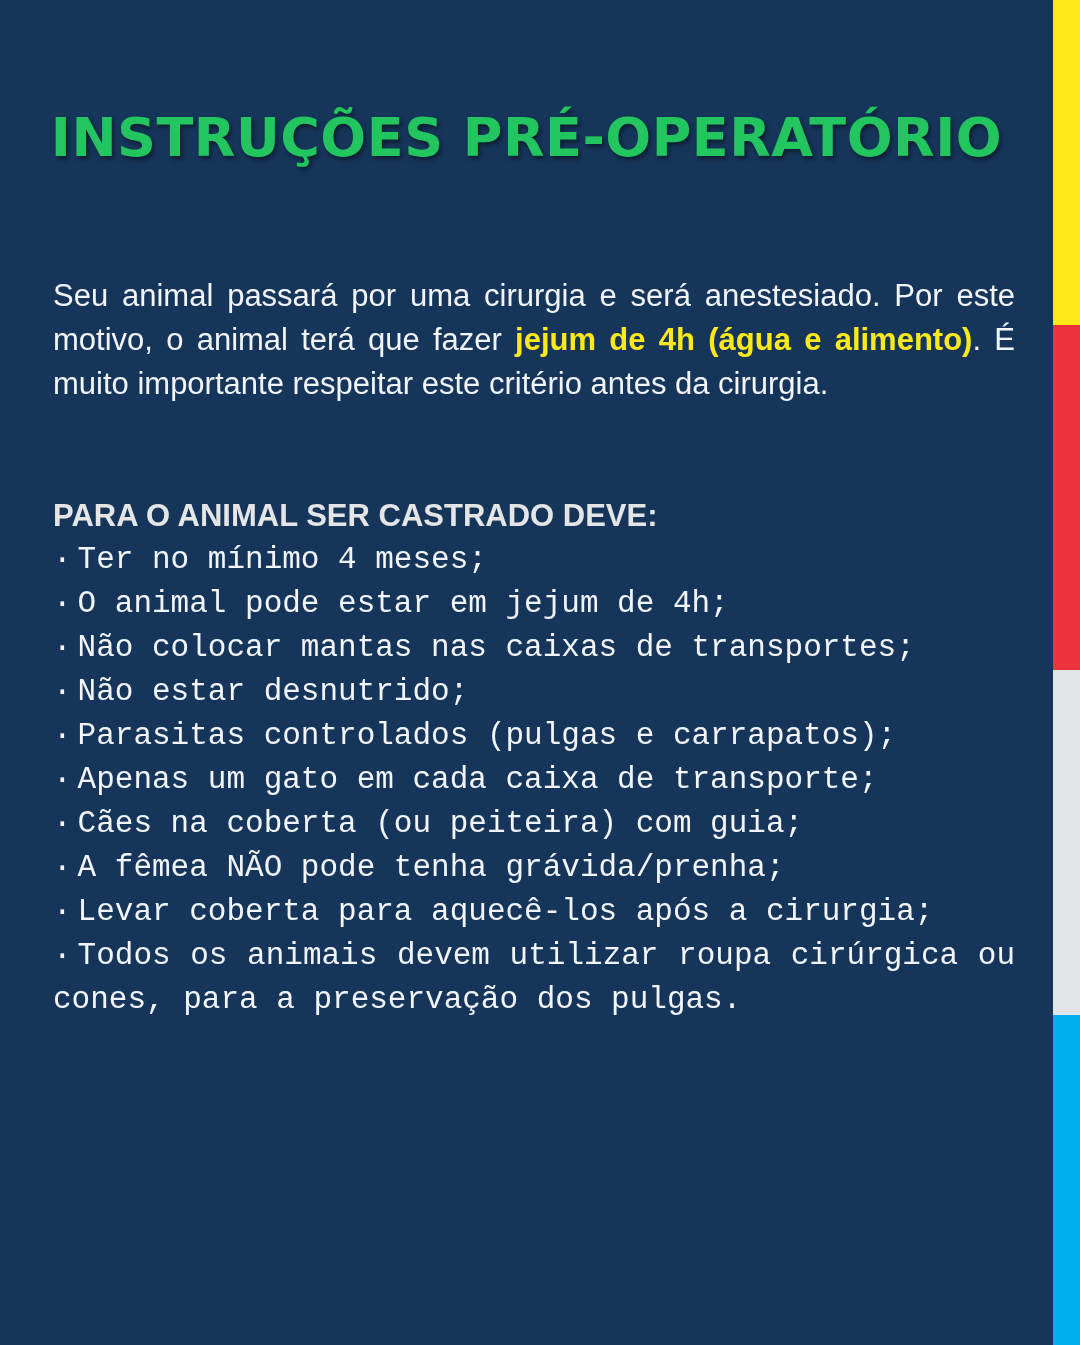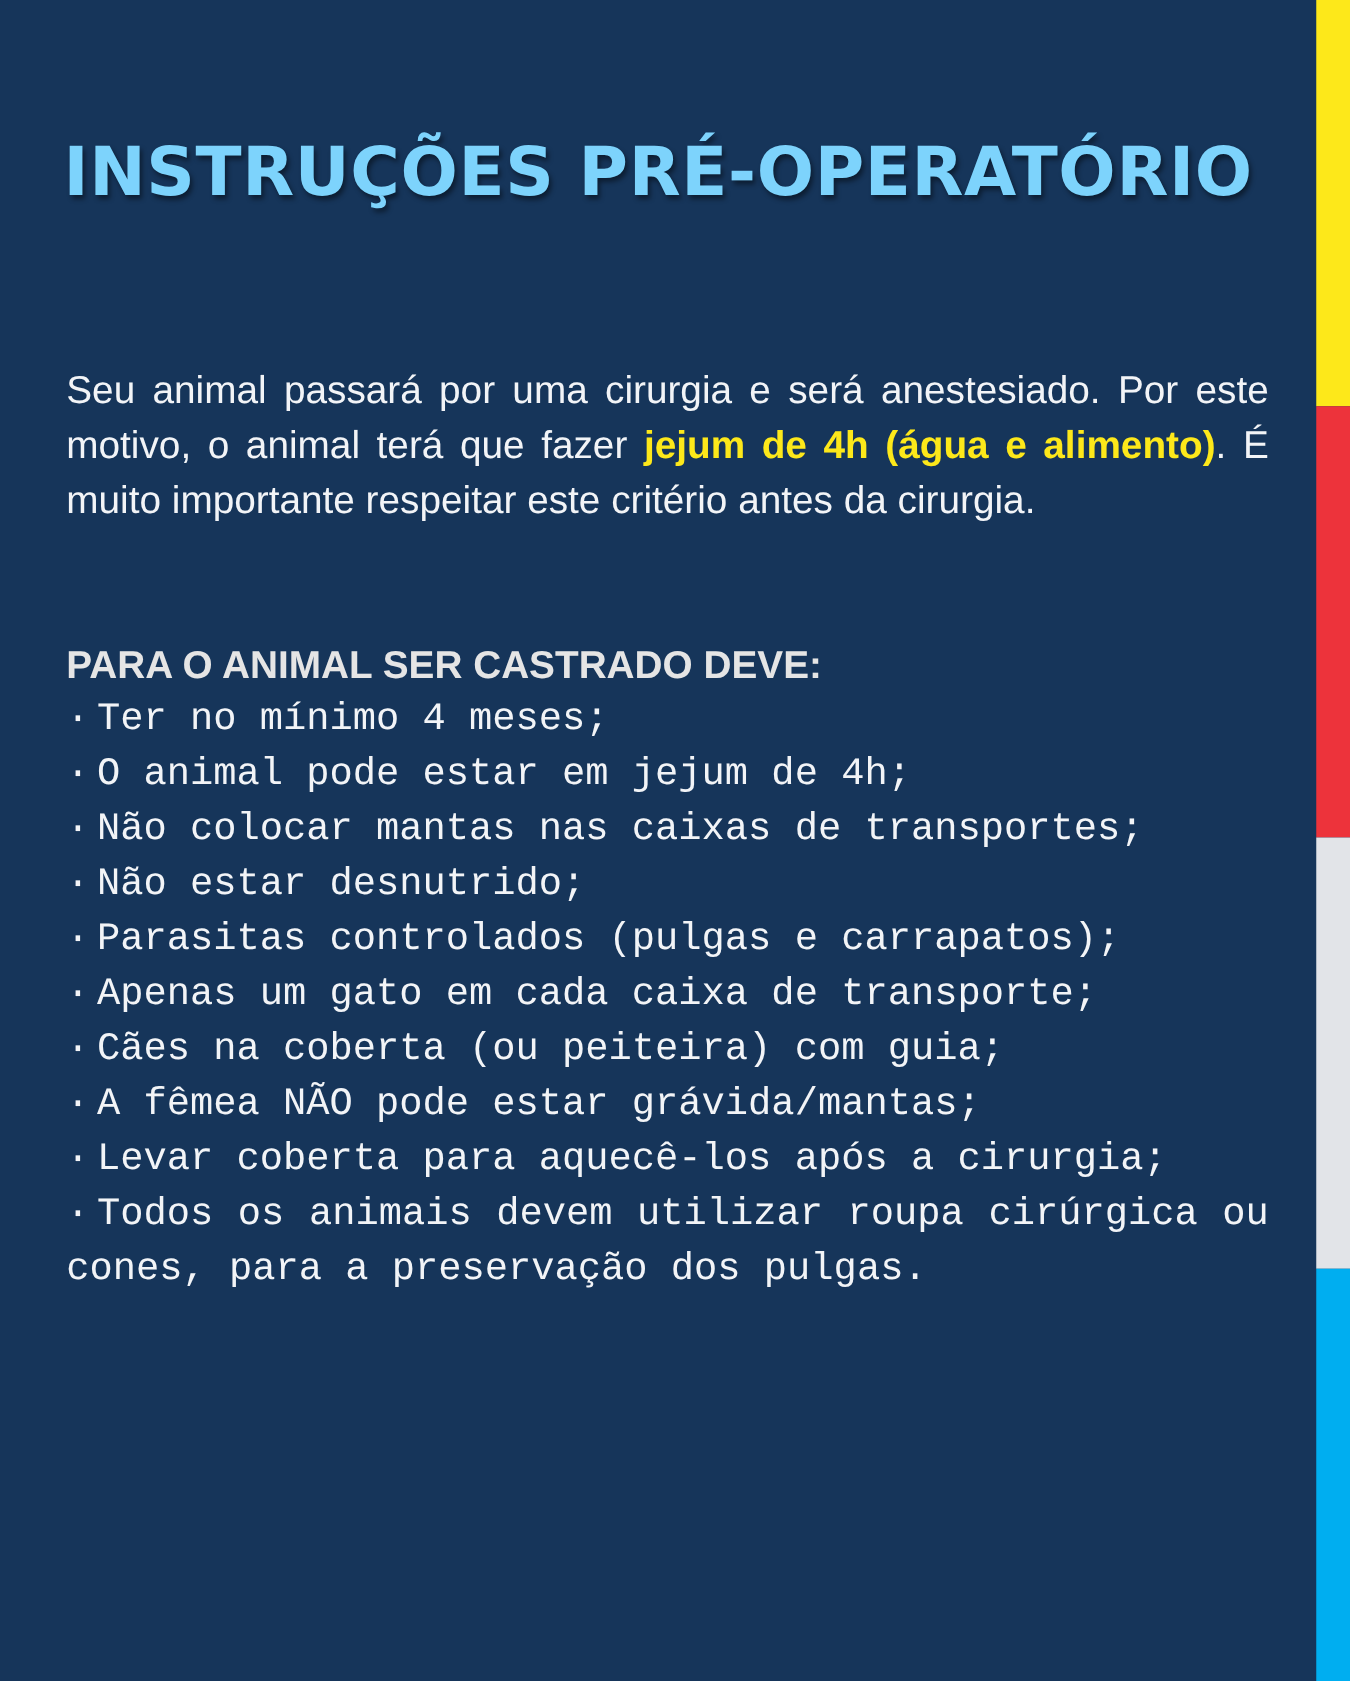--- a/index.html
+++ b/index.html
@@ -11,27 +11,27 @@
   }
   .stripe { position: absolute; right: 0; width: 27px; }
   .s1 { top: 0; height: 325px; background: #fde81a; }
   .s2 { top: 325px; height: 345px; background: #ed333b; }
   .s3 { top: 670px; height: 345px; background: #e2e4e8; }
   .s4 { top: 1015px; height: 330px; background: #00aef0; }
 
   .title {
     position: absolute; left: 0; right: 27px; top: 106px;
     text-align: center;
-    color: #7dd3fc; font-weight: bold; font-size: 54px; letter-spacing: 0.5px;
+    color: #22c55e; font-weight: bold; font-size: 54px; letter-spacing: 0.5px;
     text-shadow: 2px 3px 4px rgba(0,0,0,0.45);
     font-family: "DejaVu Sans", sans-serif;
   }
   .content {
     position: absolute; left: 53px; width: 962px; top: 274px;
-    color: #f2f4f7; font-size: 31px; line-height: 44px; margin-top: 16px;
+    color: #f2f4f7; font-size: 31px; line-height: 44px;
   }
   .para { text-align: justify; margin: 0; }
   .hl { color: #fde81a; font-weight: bold; }
   .gap { height: 44px; }
   .heading { color: #e5e5e5; font-weight: bold; margin: 0; }
   ul { list-style: none; margin: 0; padding: 0; font-family: Liberation Mono, monospace; }
   li { margin: 0; }
   .bullet { margin-right: 6px; }
 </style>
 </head>
@@ -52,17 +52,17 @@
   <div class="gap"></div>
   <p class="heading">PARA O ANIMAL SER CASTRADO DEVE:</p>
   <ul>
     <li><span class="bullet">·</span><span>Ter no mínimo 4 meses;</span></li>
     <li><span class="bullet">·</span><span>O animal pode estar em jejum de 4h;</span></li>
     <li><span class="bullet">·</span><span>Não colocar mantas nas caixas de transportes;</span></li>
     <li><span class="bullet">·</span><span>Não estar desnutrido;</span></li>
     <li><span class="bullet">·</span><span>Parasitas controlados (pulgas e carrapatos);</span></li>
     <li><span class="bullet">·</span><span>Apenas um gato em cada caixa de transporte;</span></li>
     <li><span class="bullet">·</span><span>Cães na coberta (ou peiteira) com guia;</span></li>
-    <li><span class="bullet">·</span><span>A fêmea NÃO pode estar grávida/mantas;</span></li>
+    <li><span class="bullet">·</span><span>A fêmea NÃO pode tenha grávida/prenha;</span></li>
     <li><span class="bullet">·</span><span>Levar coberta para aquecê-los após a cirurgia;</span></li>
     <li style="text-align:justify;"><span class="bullet">·</span><span>Todos os animais devem utilizar roupa cirúrgica ou cones, para a preservação dos pulgas.</span></li>
   </ul>
 </div>
 
 </body></html>

